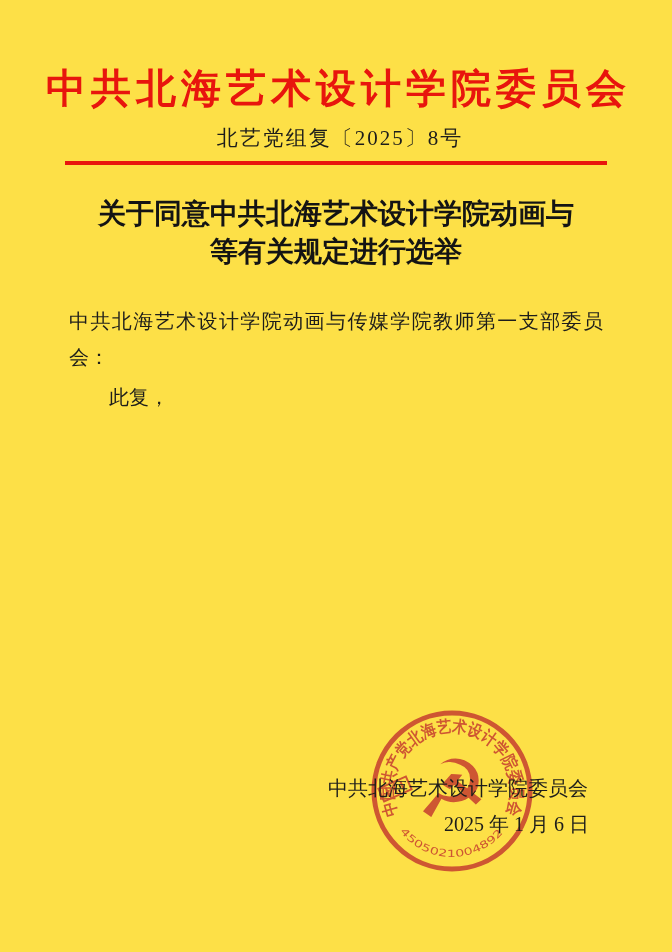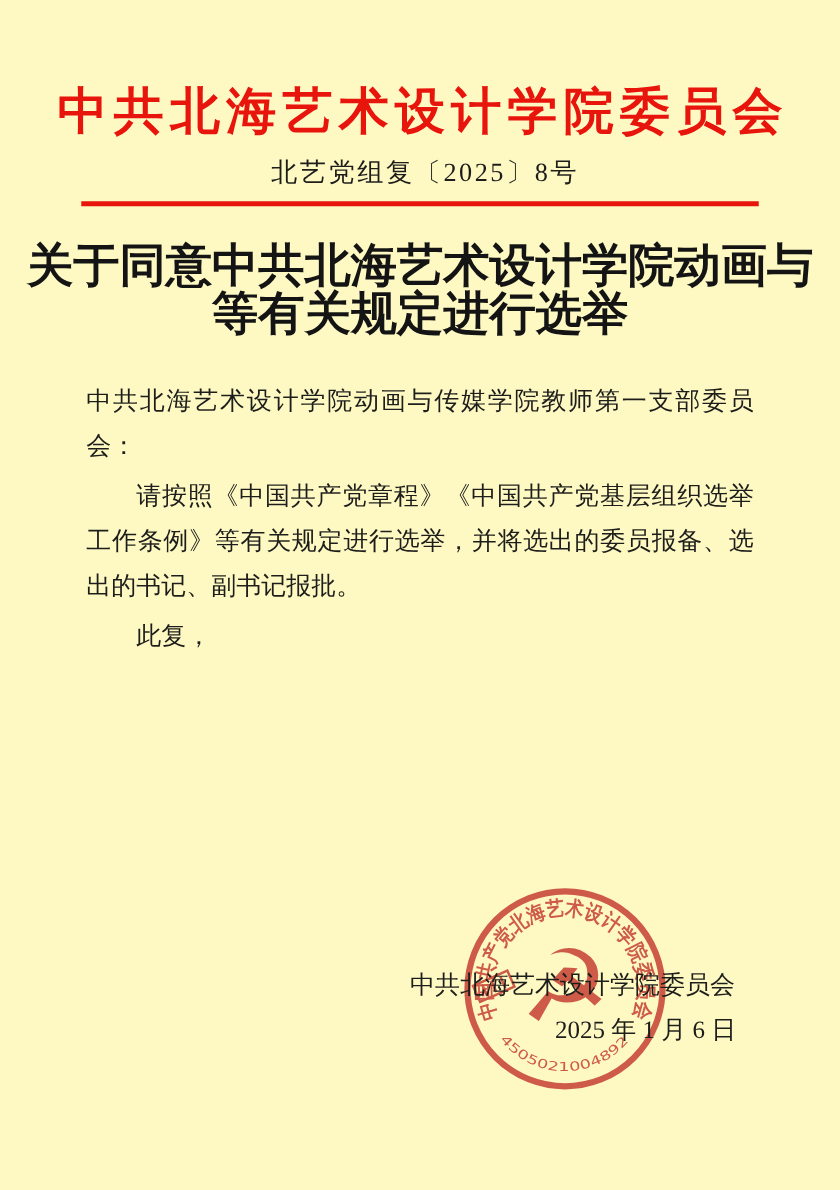--- a/index.html
+++ b/index.html
@@ -1,20 +1,20 @@
 <!DOCTYPE html>
 <html><head>
 <meta charset="utf-8">
 <style>
   html, body { margin: 0; padding: 0; background: #ffffff; }
   .page {
     position: relative;
     width: 672px;
     height: 952px;
-    background: #fef9c3;
+    background: #fde047;
     overflow: hidden;
     font-family: "Liberation Serif", "DejaVu Serif", serif;
     color: #1c1c1c;
   }
   .issuer {
     padding-top: 66px;
     text-align: center;
     font-size: 40px;
     line-height: 46px;
     font-weight: bold;
@@ -34,21 +34,21 @@
   }
   .red-rule {
     width: 542px;
     height: 4px;
     background: #e8150d;
     margin: 9px auto 0 auto;
   }
   .doc-title {
     margin-top: 30px;
     text-align: center;
-    font-size: 37px;
+    font-size: 28px;
     line-height: 38px;
     font-weight: bold;
     color: #141414;
   }
   .body-text {
     width: 542px;
     margin: 32px auto 0 auto;
     font-size: 20px;
     line-height: 36px;
     text-align: justify;
@@ -102,21 +102,20 @@
 
   <div class="red-rule"></div>
 
   <div class="doc-title">
     <div>关于同意中共北海艺术设计学院动画与</div>
     <div>等有关规定进行选举</div>
   </div>
 
   <div class="body-text">
     <p>中共北海艺术设计学院动画与传媒学院教师第一支部委员会：</p>
-    <p class="indent">请按照《中国共产党章程》《中国共产党基层组织选举工作条例》等有关规定进行选举，并将选出的委员报备、选出的书记、副书记报批。</p>
     <p class="indent">此复，</p>
   </div>
 
   <svg class="seal" viewBox="0 0 172 172" xmlns="http://www.w3.org/2000/svg">
 
     <circle cx="86" cy="86" r="78" fill="none" stroke="#c4382e" stroke-width="5"></circle>
 
     <defs>
       <path id="seal-top-arc" d="M 31.7 109.1 A 59 59 0 1 1 140.3 109.1" fill="none"></path>
       <path id="seal-bottom-arc" d="M 34 126.6 A 66 66 0 0 0 138 126.6" fill="none"></path>

